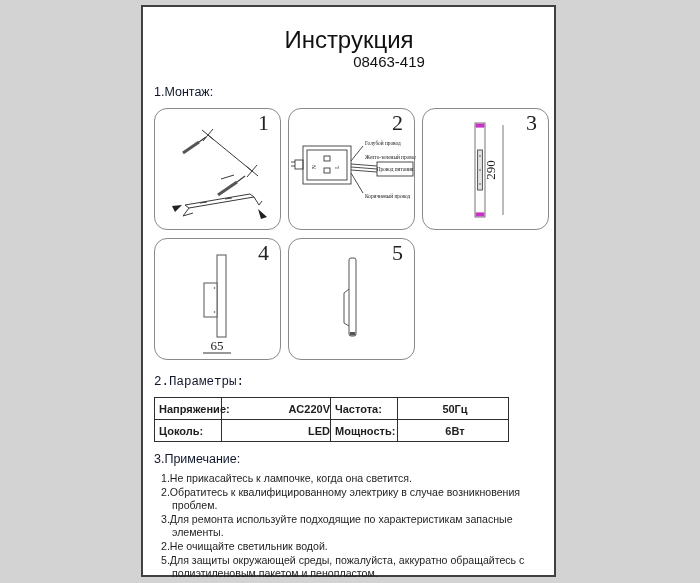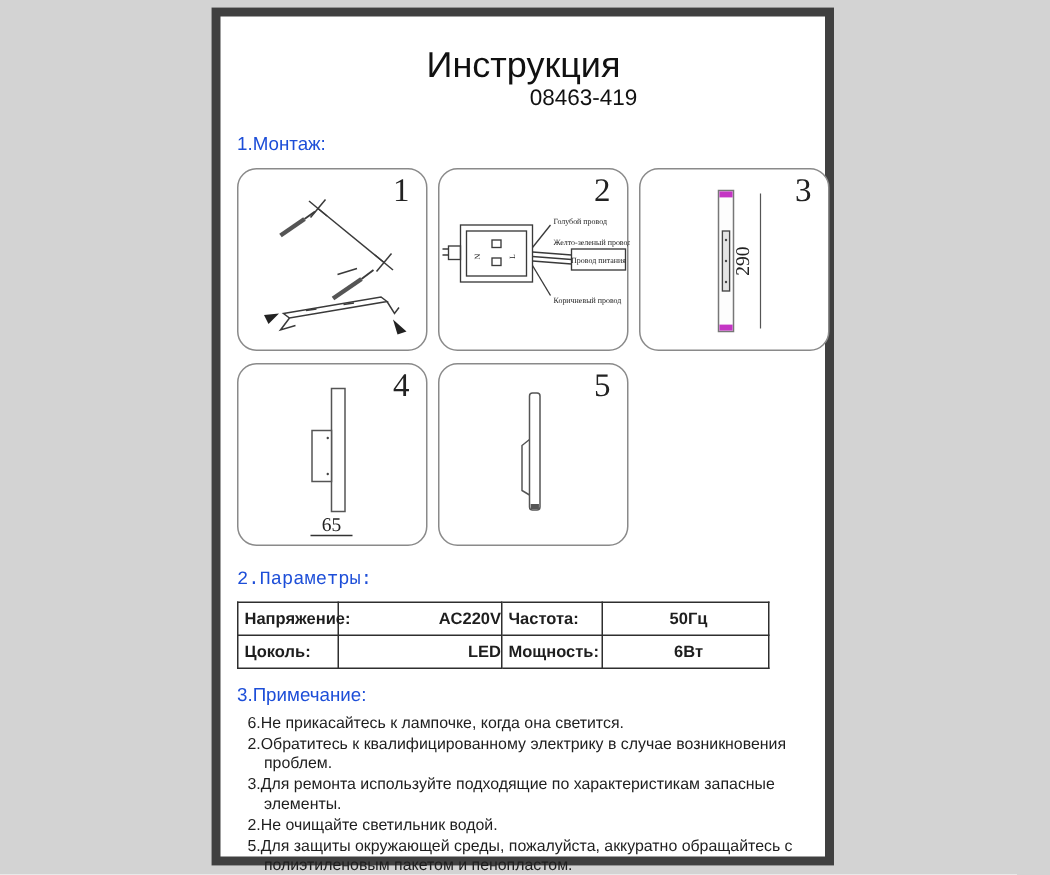--- a/index.html
+++ b/index.html
@@ -8,40 +8,40 @@
     background:#d3d3d3;
     font-family:"Liberation Sans",sans-serif;
     color:#1e1e1e;
     position:relative;
     overflow:hidden;
   }
   .page{
     position:absolute;left:141px;top:5px;
     width:415px;height:572px;
     background:#ffffff;
-    border:6px solid #404040;
+    border:2px solid #404040;
     box-sizing:border-box;
   }
   .page-inner{padding:20px 10px 0 11px;}
   .title{
     text-align:center;
     font-size:24px;
     line-height:26px;
     color:#111;
   }
   .model{
     text-align:center;
     font-size:15px;
     line-height:17px;
     position:relative;left:40px;
     color:#111;
   }
   .section-heading{
     font-size:12.5px;
-    color:#1d4ed8;
+    color:#0f172a;
   }
   .h-montage{margin-top:15px;}
   .panels{
     margin-top:9px;
     display:grid;
     grid-template-columns:repeat(3,127px);
     grid-auto-rows:122px;
     column-gap:7px;
     row-gap:8px;
   }
@@ -236,21 +236,21 @@
         <td class="c-val1">LED</td>
         <td class="c-label2">Мощность:</td>
         <td class="c-val2">6Вт</td>
       </tr>
     </tbody>
       </table>
 
     <div class="section-heading h-notes">3.Примечание:</div>
 
     <div class="notes">
-      <div class="note-line">6.Не прикасайтесь к лампочке, когда она светится.</div>
+      <div class="note-line">1.Не прикасайтесь к лампочке, когда она светится.</div>
       <div class="note-line">2.Обратитесь к квалифицированному электрику в случае возникновения проблем.</div>
       <div class="note-line">3.Для ремонта используйте подходящие по характеристикам запасные элементы.</div>
       <div class="note-line">2.Не очищайте светильник водой.</div>
       <div class="note-line">5.Для защиты окружающей среды, пожалуйста, аккуратно обращайтесь с полиэтиленовым пакетом и пенопластом.</div>
     </div>
 
   </div>
 </div>
 
 </body></html>

